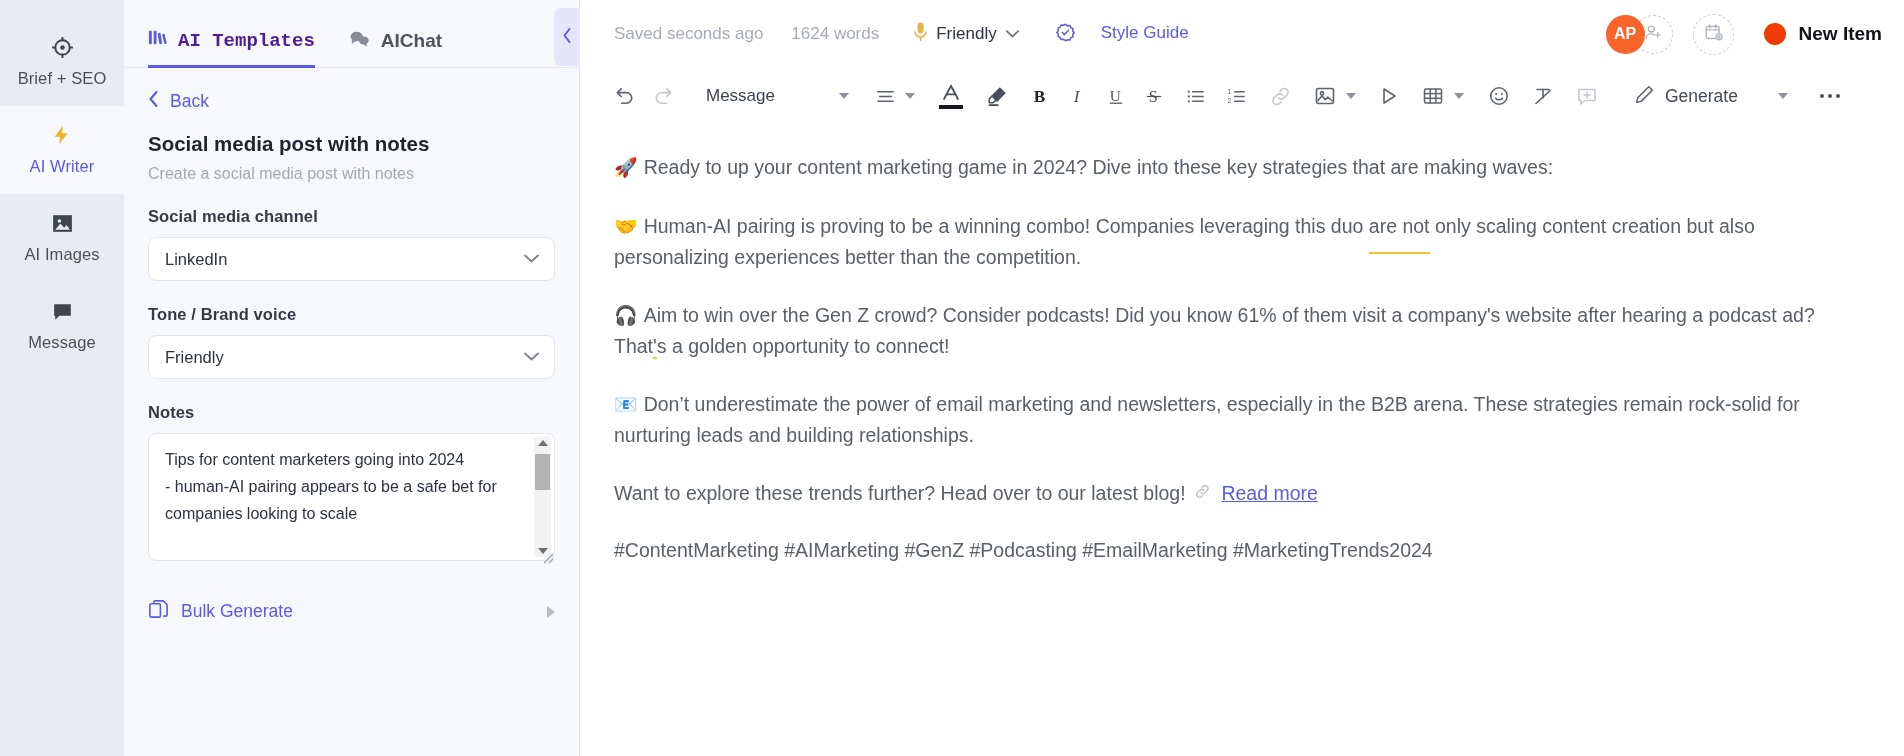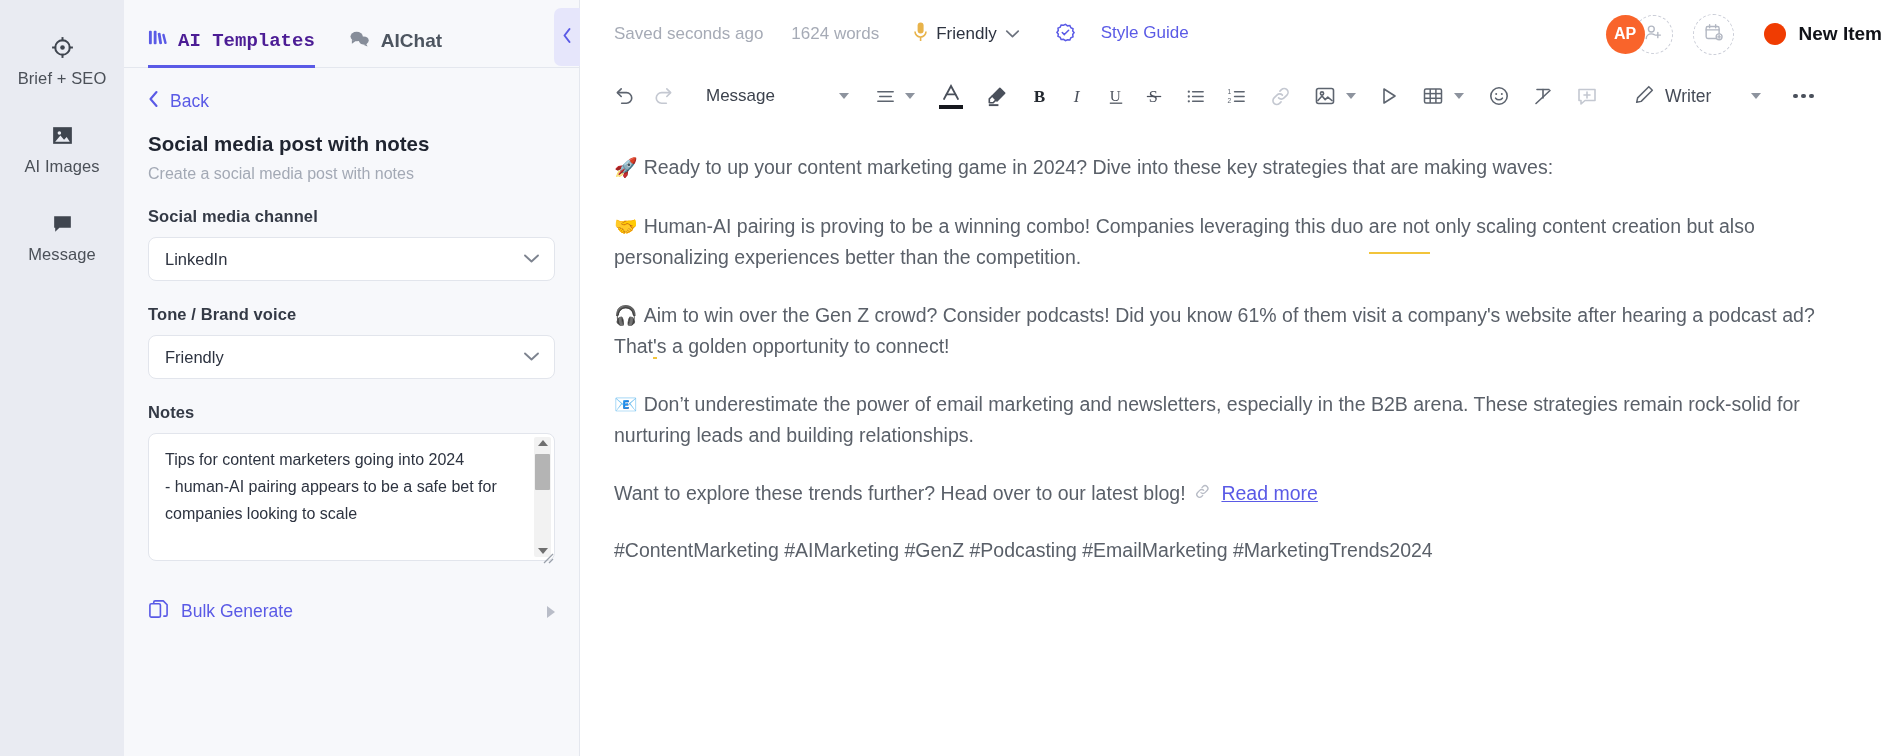--- a/index.html
+++ b/index.html
@@ -184,20 +184,28 @@
             <circle cx="12" cy="12" r="2.2" fill="#3f454f" stroke="none"></circle>
           <line x1="12" y1="2" x2="12" y2="6"></line>
             <line x1="12" y1="18" x2="12" y2="22"></line>
           <line x1="2" y1="12" x2="6" y2="12"></line>
             <line x1="18" y1="12" x2="22" y2="12"></line>
         </svg>
       </span>
       <span class="rail-label">Brief + SEO</span>
     </div>
 
+    <div class="rail-item active">
+      <span class="rail-ico">
+        <svg width="22" height="26" viewBox="0 0 24 24" fill="#f0b429">
+            <path d="M13 2L4 14h6l-1 8 9-12h-6z"></path>
+          </svg>
+      </span>
+      <span class="rail-label">AI Writer</span>
+    </div>
 
     <div class="rail-item">
       <span class="rail-ico">
         <svg width="25" height="25" viewBox="0 0 24 24" fill="#3f454f">
           <path d="M3 4h18v16H3z" fill="#3f454f"></path>
           <circle cx="9" cy="9.5" r="1.7" fill="#e9ebf2"></circle>
           <path d="M5 18l5-6 3.5 4 2.5-2.5L19 18z" fill="#e9ebf2"></path>
         </svg>
       </span>
       <span class="rail-label">AI Images</span>
@@ -551,21 +559,21 @@
         </svg>
       </span>
       <span style="width:36px"></span>
 
       <span class="editing-chip">
         <span>
           <svg width="21" height="21" viewBox="0 0 22 22" fill="none" stroke="#5d646f" stroke-width="1.6" stroke-linejoin="round">
             <path d="M15.5 2.8l3.7 3.7L7.5 18.2 2.8 19.2l1-4.7z"></path>
           </svg>
         </span>
-        <span class="editing-label">Writer</span>
+        <span class="editing-label">Generate</span>
       </span>
       <span style="width:40px"></span>
       <span class="caret-sm"></span>
       <span style="width:32px"></span>
       <span class="dots3">
         <i></i>
           <i></i>
           <i></i>
       </span>
     </div>

